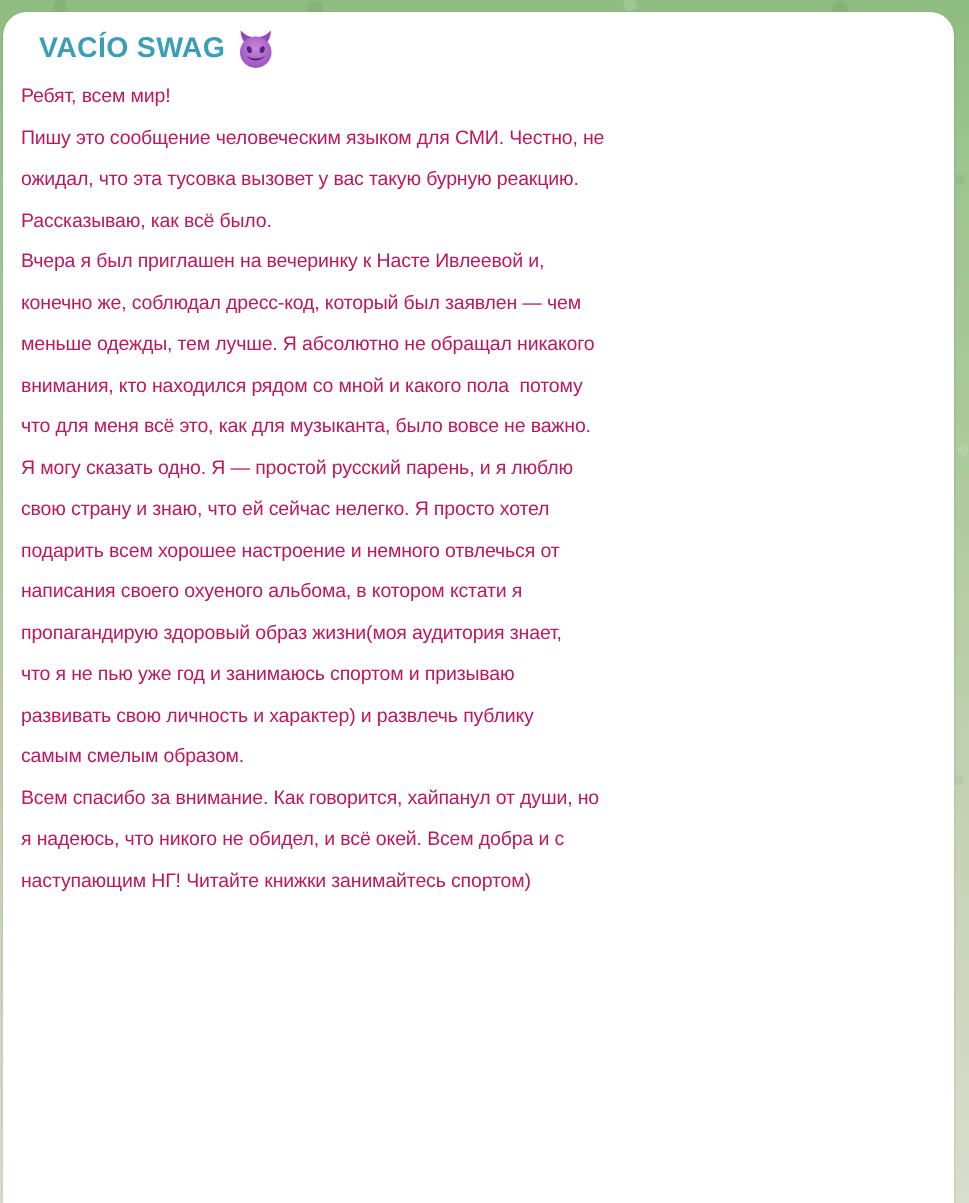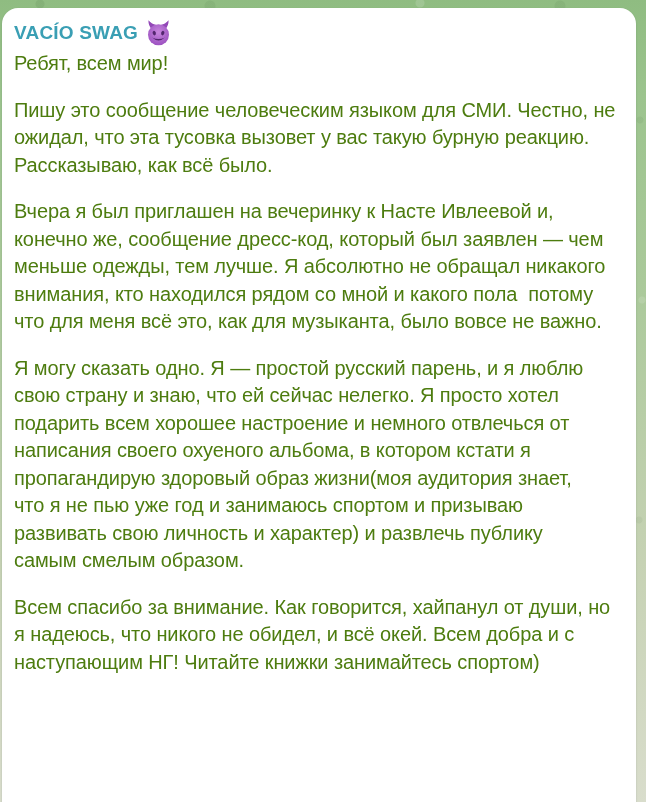--- a/index.html
+++ b/index.html
@@ -52,36 +52,37 @@
     height: 26px;
     margin-bottom: 4px;
     cursor: pointer;
   }
   .sender-name {
     color: #3a9fb4;
     font-weight: bold;
     font-size: 19px;
     letter-spacing: 0.2px;
     white-space: pre;
+    margin-left: 12px;
   }
   .devil-emoji {
     width: 27px;
     height: 27px;
     flex: 0 0 auto;
     margin-top: -1px;
   }
   .msg p {
     margin: 0;
-    font-size: 20px;
+    font-size: 13px;
     line-height: 27.5px;
-    color: #4d7c0f;
+    color: #be185d;
     white-space: pre;
     letter-spacing: -0.1px;
   }
-  .msg p + p { margin-top: 19px; }
+  .msg p + p { }
 </style>
 </head>
 <body>
 
 <div class="chat-bg">
   <div class="bubble">
 
     <div class="sender">
       <span class="sender-name">VACÍO SWAG</span>
       <svg class="devil-emoji" viewBox="0 0 36 36" aria-hidden="true">
@@ -104,21 +105,21 @@
         <path d="M9.5 24.5 Q18 32.5 26.5 24.5 Q18 29 9.5 24.5 Z" fill="#53266e"></path>
       </svg>
     </div>
 
     <div class="msg" id="msg">
         <p>Ребят, всем мир!</p>
         <p>Пишу это сообщение человеческим языком для СМИ. Честно, не
 ожидал, что эта тусовка вызовет у вас такую бурную реакцию.
 Рассказываю, как всё было.</p>
         <p>Вчера я был приглашен на вечеринку к Насте Ивлеевой и,
-конечно же, сообщение дресс-код, который был заявлен — чем
+конечно же, соблюдал дресс-код, который был заявлен — чем
 меньше одежды, тем лучше. Я абсолютно не обращал никакого
 внимания, кто находился рядом со мной и какого пола  потому
 что для меня всё это, как для музыканта, было вовсе не важно.</p>
         <p>Я могу сказать одно. Я — простой русский парень, и я люблю
 свою страну и знаю, что ей сейчас нелегко. Я просто хотел
 подарить всем хорошее настроение и немного отвлечься от
 написания своего охуеного альбома, в котором кстати я
 пропагандирую здоровый образ жизни(моя аудитория знает,
 что я не пью уже год и занимаюсь спортом и призываю
 развивать свою личность и характер) и развлечь публику

